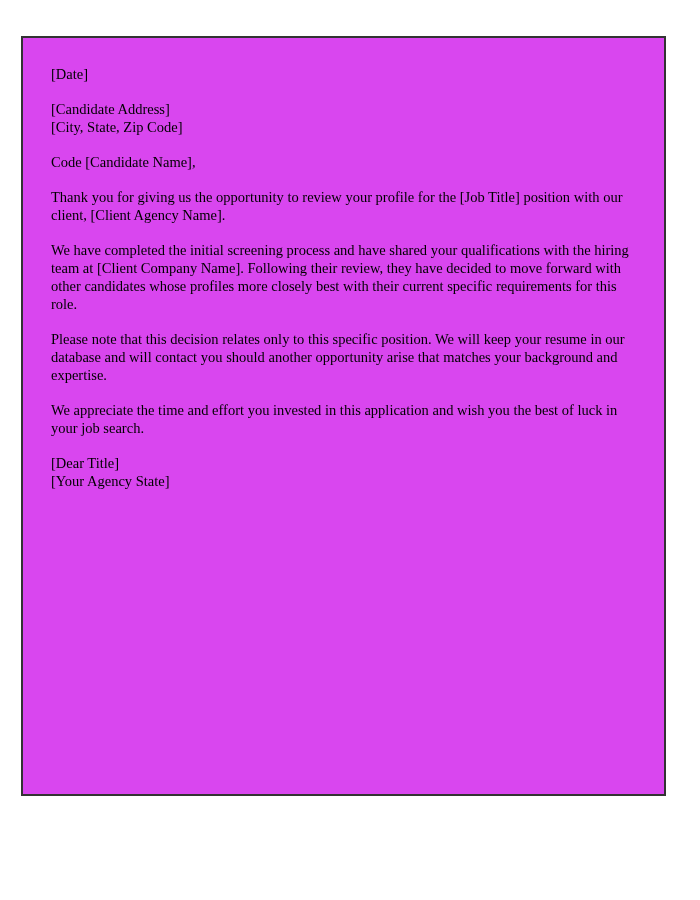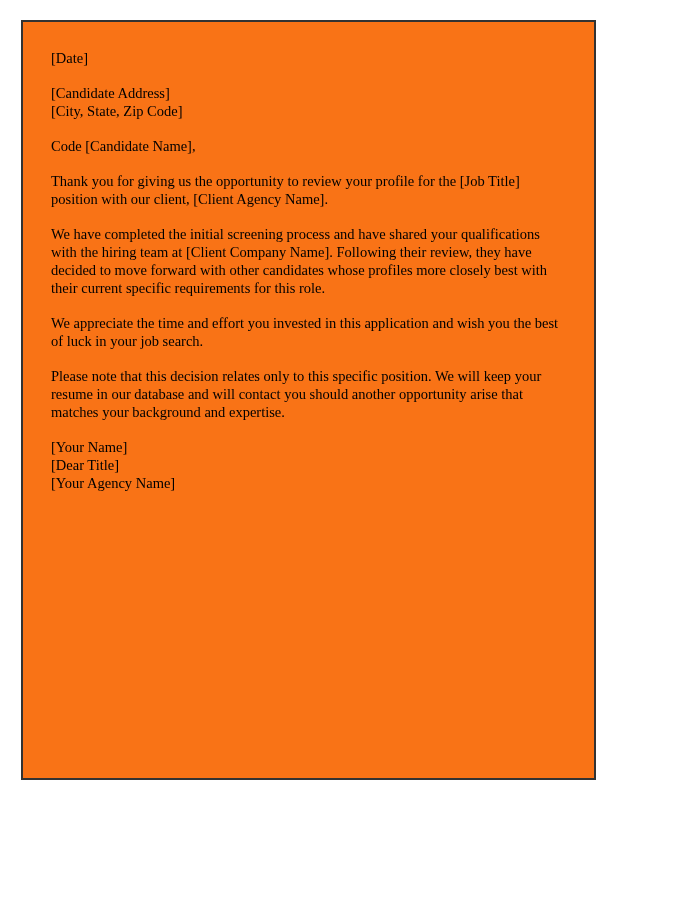--- a/index.html
+++ b/index.html
@@ -5,25 +5,25 @@
   * { margin: 0; padding: 0; box-sizing: border-box; }
   html, body {
     width: 700px;
     height: 900px;
     background: #ffffff;
     font-family: "Liberation Serif", "DejaVu Serif", serif;
   }
   .page-frame {
     position: absolute;
     left: 21px;
-    top: 20px;
-    width: 575px;
+    top: 36px;
+    width: 645px;
     height: 760px;
     border: 2px solid #333333;
-    background: #f97316;
+    background: #d946ef;
   }
   .letter {
     padding: 27px 28px;
     color: #000000;
     font-size: 14.5px;
     line-height: 18px;
   }
   .block {
     margin-bottom: 17px;
   }
@@ -46,25 +46,24 @@
       <div>[City, State, Zip Code]</div>
     </div>
 
 
     <div class="block">Code [Candidate Name],</div>
 
     <div class="block">Thank you for giving us the opportunity to review your profile for the [Job Title] position with our client, [Client Agency Name].</div>
 
     <div class="block">We have completed the initial screening process and have shared your qualifications with the hiring team at [Client Company Name]. Following their review, they have decided to move forward with other candidates whose profiles more closely best with their current specific requirements for this role.</div>
 
+    <div class="block">Please note that this decision relates only to this specific position. We will keep your resume in our database and will contact you should another opportunity arise that matches your background and expertise.</div>
+
     <div class="block">We appreciate the time and effort you invested in this application and wish you the best of luck in your job search.</div>
-
-    <div class="block">Please note that this decision relates only to this specific position. We will keep your resume in our database and will contact you should another opportunity arise that matches your background and expertise.</div>
 
 
     <div class="block">
-      <div>[Your Name]</div>
       <div>[Dear Title]</div>
-      <div>[Your Agency Name]</div>
+      <div>[Your Agency State]</div>
     </div>
 
   </div>
 </div>
 
 </body></html>

